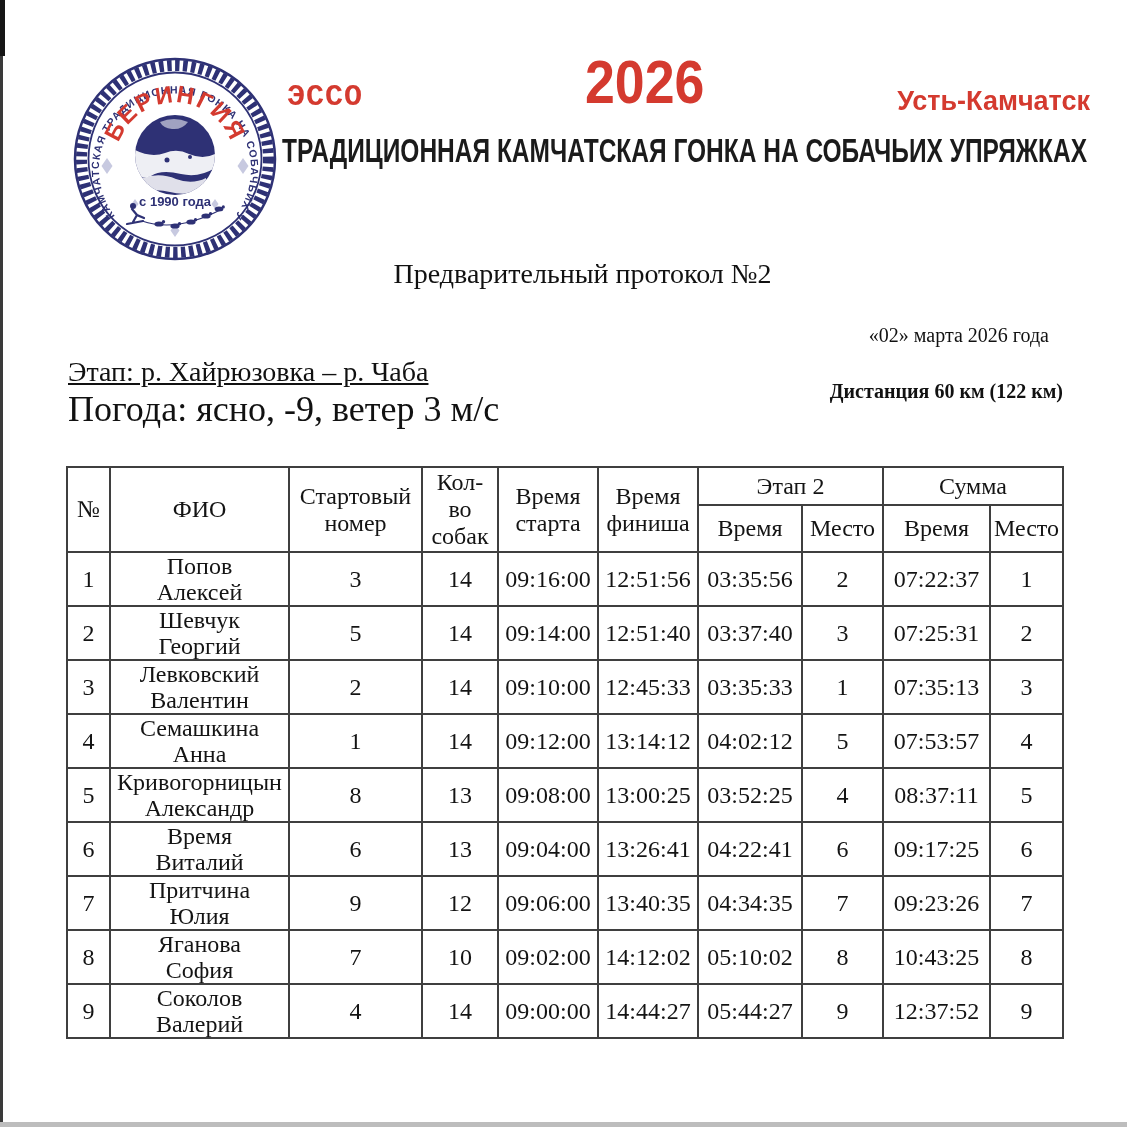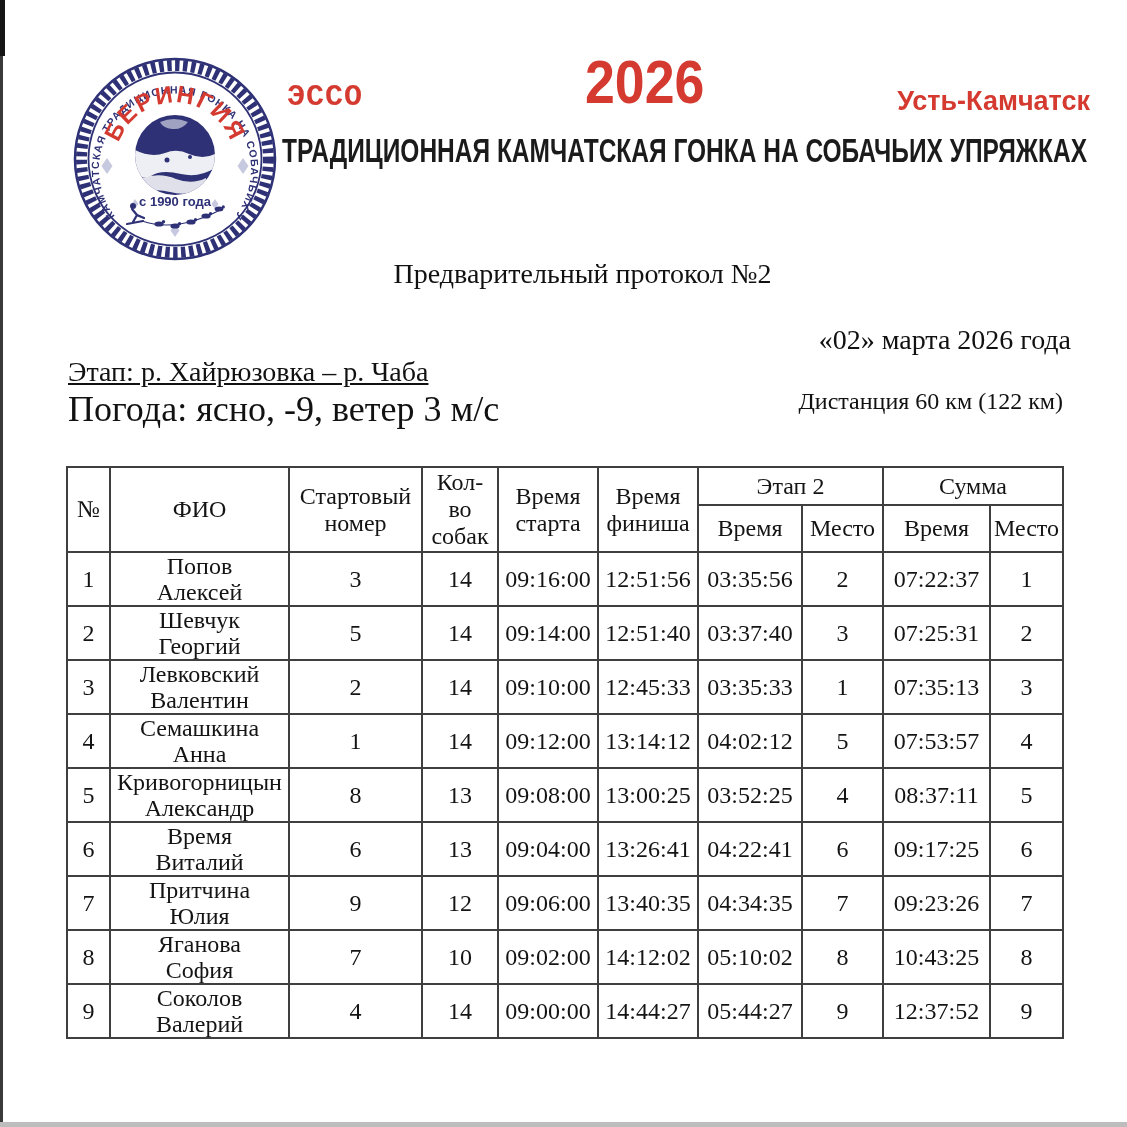--- a/index.html
+++ b/index.html
@@ -18,24 +18,24 @@
         font-weight:bold;font-size:30px;color:#d43a2f;letter-spacing:1px;}
   .year{position:absolute;left:585px;top:52px;font-family:"Liberation Sans",sans-serif;
         font-weight:bold;font-size:61px;color:#d43a2f;transform:scaleX(0.88);
         transform-origin:left top;letter-spacing:0px;line-height:1;}
   .city{position:absolute;right:37px;top:86px;font-family:"Liberation Sans",sans-serif;
         font-weight:bold;font-size:27px;color:#d43a2f;margin-left:32px;}
   .race-title-svg{position:absolute;left:280px;top:128px;}
 
   .protocol-title{position:absolute;left:0;top:258px;width:1127px;text-align:center;
         font-size:28px;padding-left:19px;}
-  .proto-date{position:absolute;right:56px;top:324px;font-size:28px;}
+  .proto-date{position:absolute;right:78px;top:324px;font-size:20px;}
   .stage-line{position:absolute;left:68px;top:356px;font-size:28px;text-decoration:underline;}
   .weather-line{position:absolute;left:68px;top:388px;font-size:36px;}
-  .distance-line{position:absolute;right:64px;top:388px;font-size:24px;}
+  .distance-line{position:absolute;right:64px;top:380px;font-size:20px;font-weight:bold;}
 
   
   table.results{position:absolute;left:66px;top:466px;width:997px;
         border-collapse:collapse;table-layout:fixed;font-size:24px;color:#141414;}
   table.results td,table.results th{
         border:2px solid #3f3f3f;padding:0;text-align:center;vertical-align:middle;
         font-weight:normal;overflow:hidden;}
   table.results .hdr{white-space:pre-line;line-height:1.12;}
   tr.hrow1{height:38px;} tr.hrow2{height:47px;} tr.drow{height:53px;}
   td.name{text-align:left;padding-left:7px;line-height:26px;}

